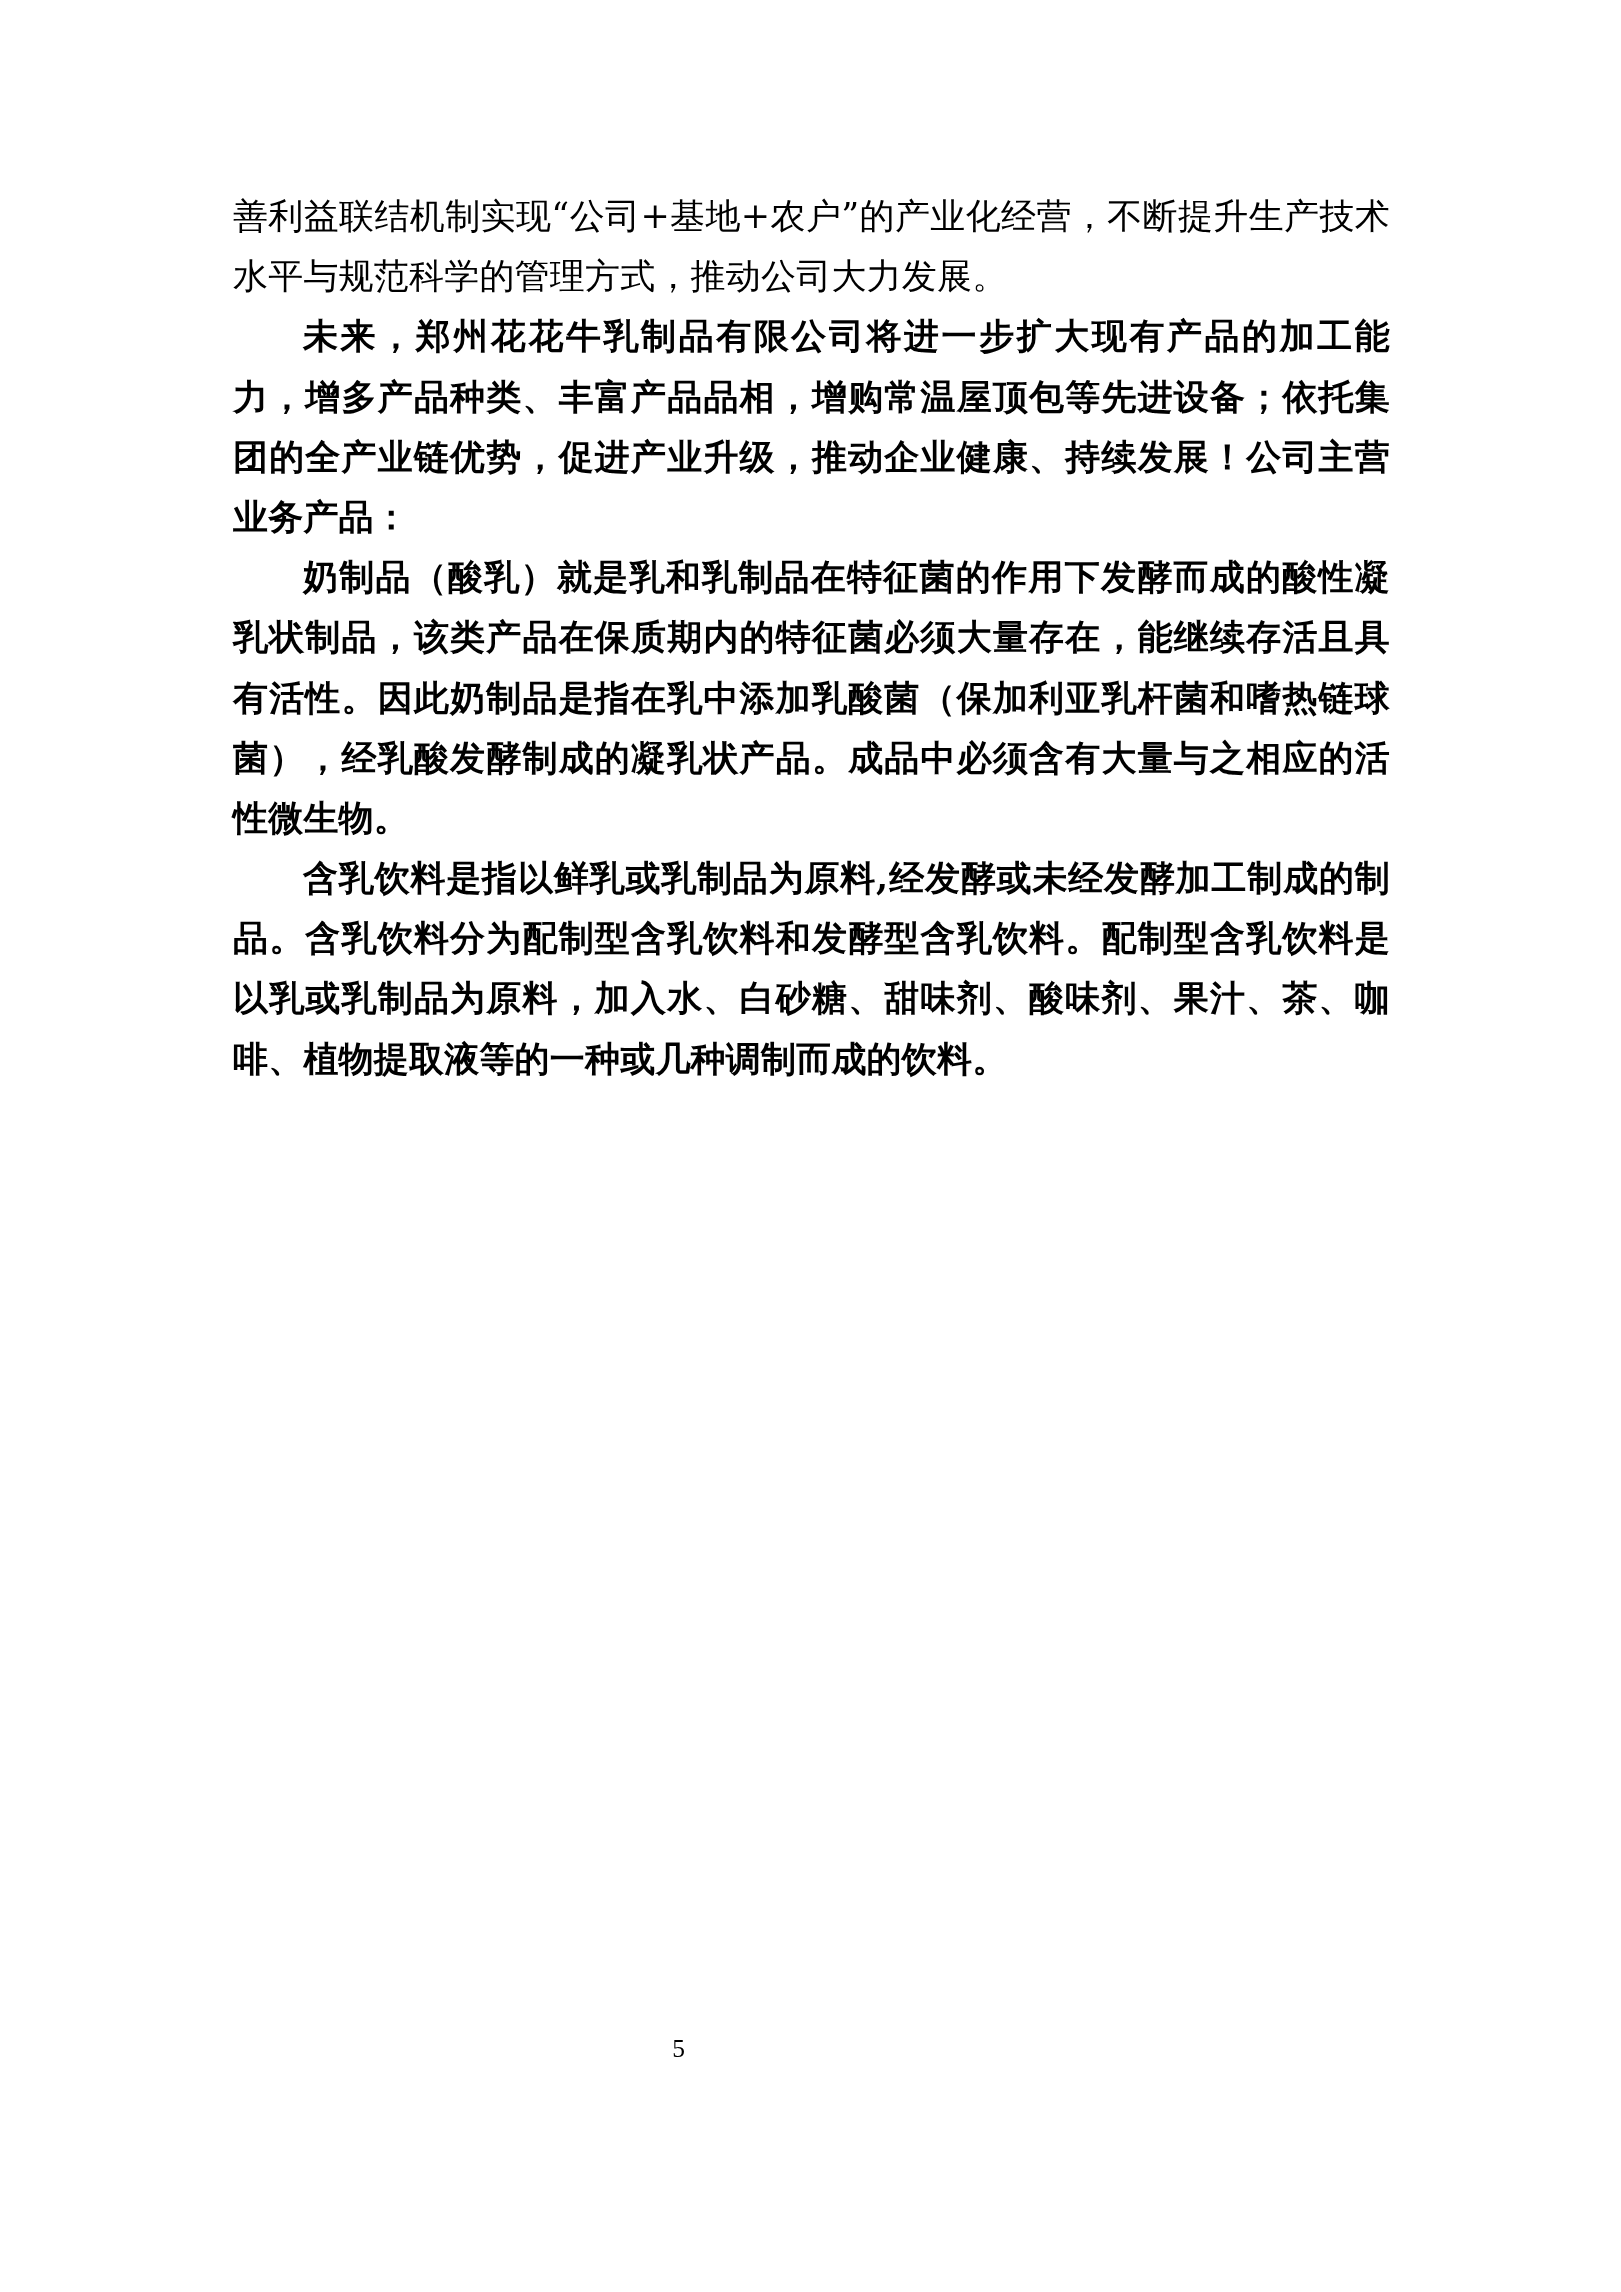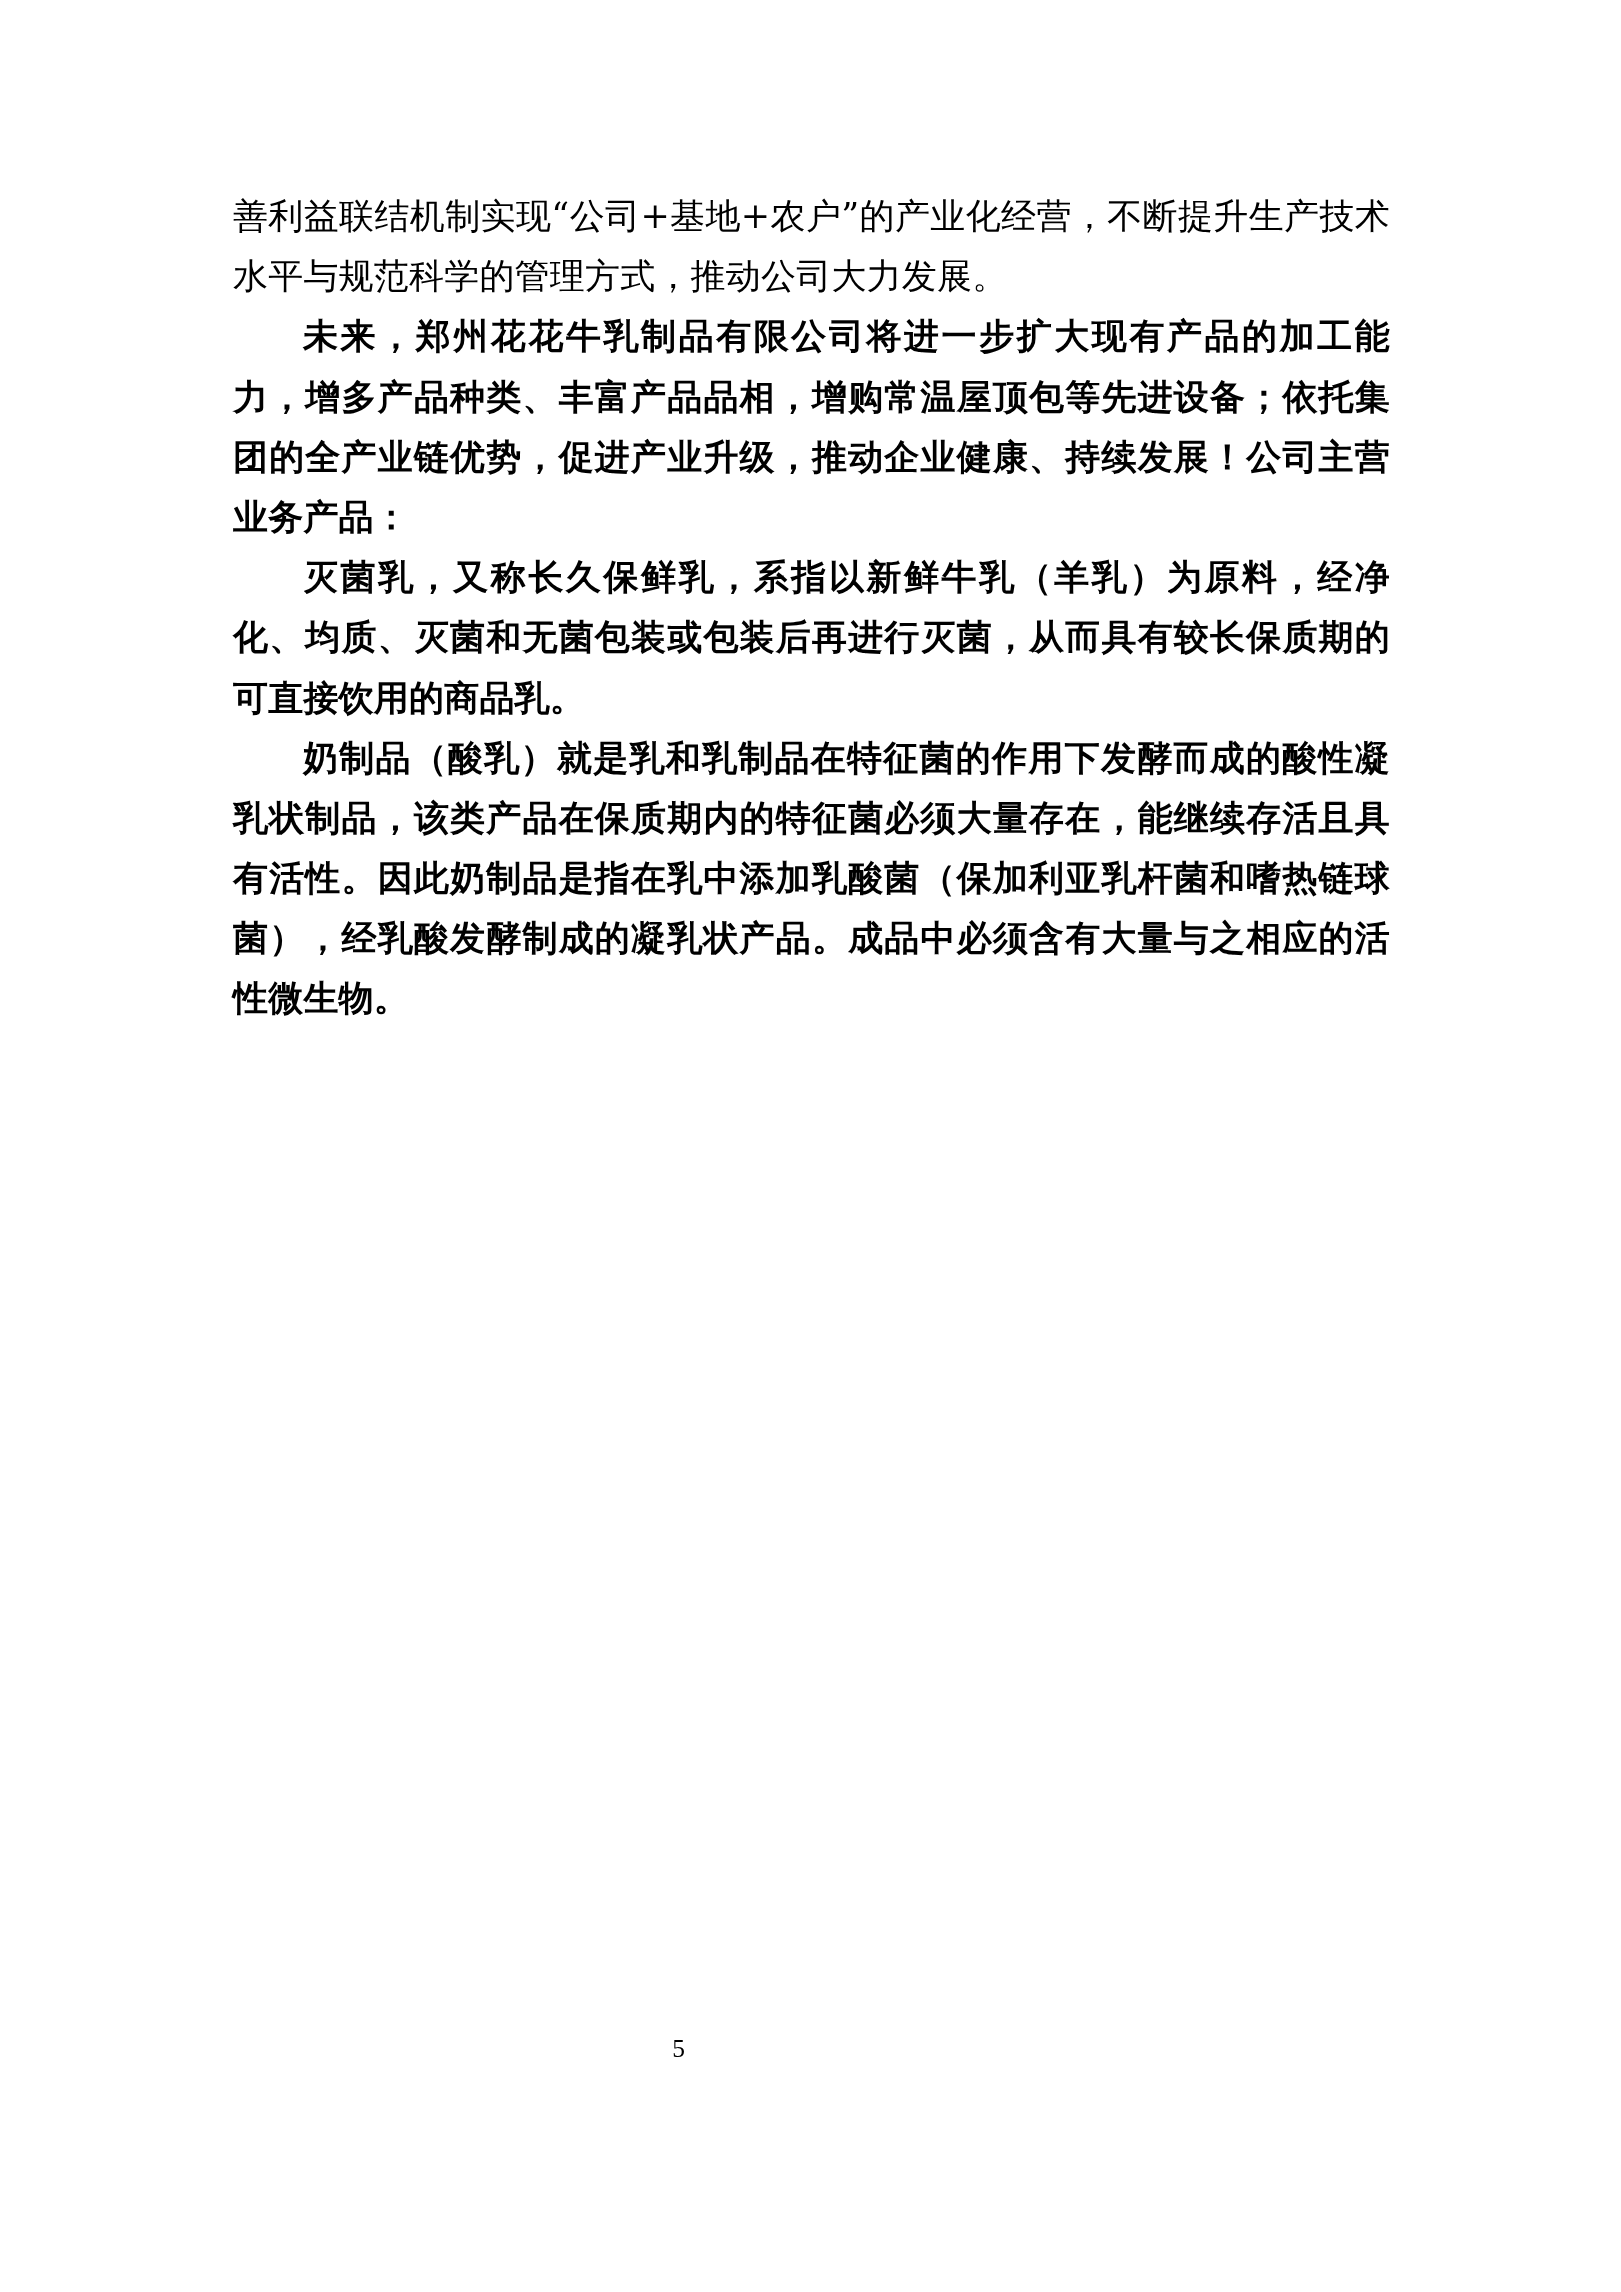--- a/index.html
+++ b/index.html
@@ -56,18 +56,18 @@
     color: #000000;
   }
 </style>
 </head>
 <body>
 
 <div class="page">
   <div class="content">
     <p class="para">善利益联结机制实现“公司+基地+农户”的产业化经营，不断提升生产技术水平与规范科学的管理方式，推动公司大力发展。</p>
     <p class="para indent">未来，郑州花花牛乳制品有限公司将进一步扩大现有产品的加工能力，增多产品种类、丰富产品品相，增购常温屋顶包等先进设备；依托集团的全产业链优势，促进产业升级，推动企业健康、持续发展！公司主营业务产品：</p>
-    <p class="para indent">灭菌乳，又称长久保鲜乳，系指以新鲜牛乳（羊乳）为原料，经净化、均质、灭菌和无菌包装或包装后再进行灭菌，从而具有较长保质期的可直接饮用的商品乳。</p>
     <p class="para indent">奶制品（酸乳）就是乳和乳制品在特征菌的作用下发酵而成的酸性凝乳状制品，该类产品在保质期内的特征菌必须大量存在，能继续存活且具有活性。因此奶制品是指在乳中添加乳酸菌（保加利亚乳杆菌和嗜热链球菌），经乳酸发酵制成的凝乳状产品。成品中必须含有大量与之相应的活性微生物。</p>
+    <p class="para indent">含乳饮料是指以鲜乳或乳制品为原料,经发酵或未经发酵加工制成的制品。含乳饮料分为配制型含乳饮料和发酵型含乳饮料。配制型含乳饮料是以乳或乳制品为原料，加入水、白砂糖、甜味剂、酸味剂、果汁、茶、咖啡、植物提取液等的一种或几种调制而成的饮料。</p>
   </div>
   <div class="pagenum">5</div>
 </div>
 
 
 </body></html>

